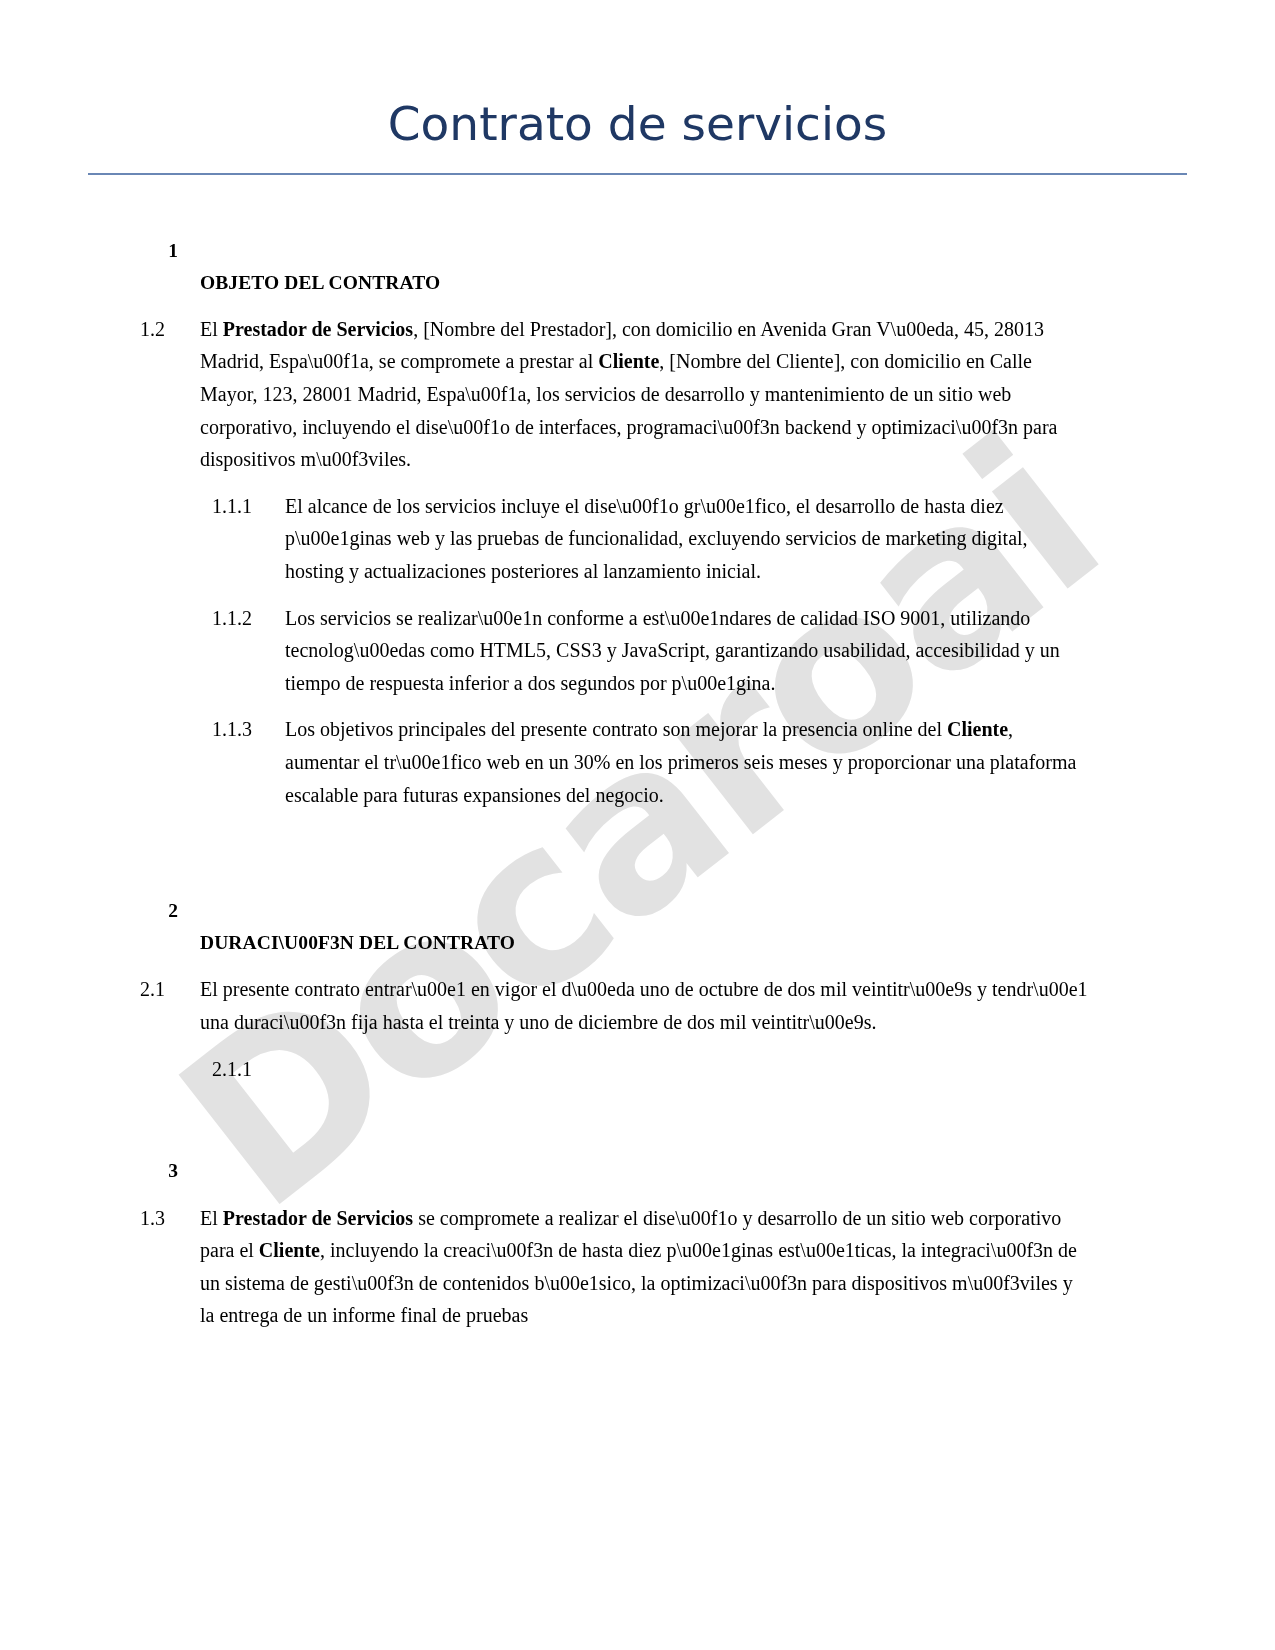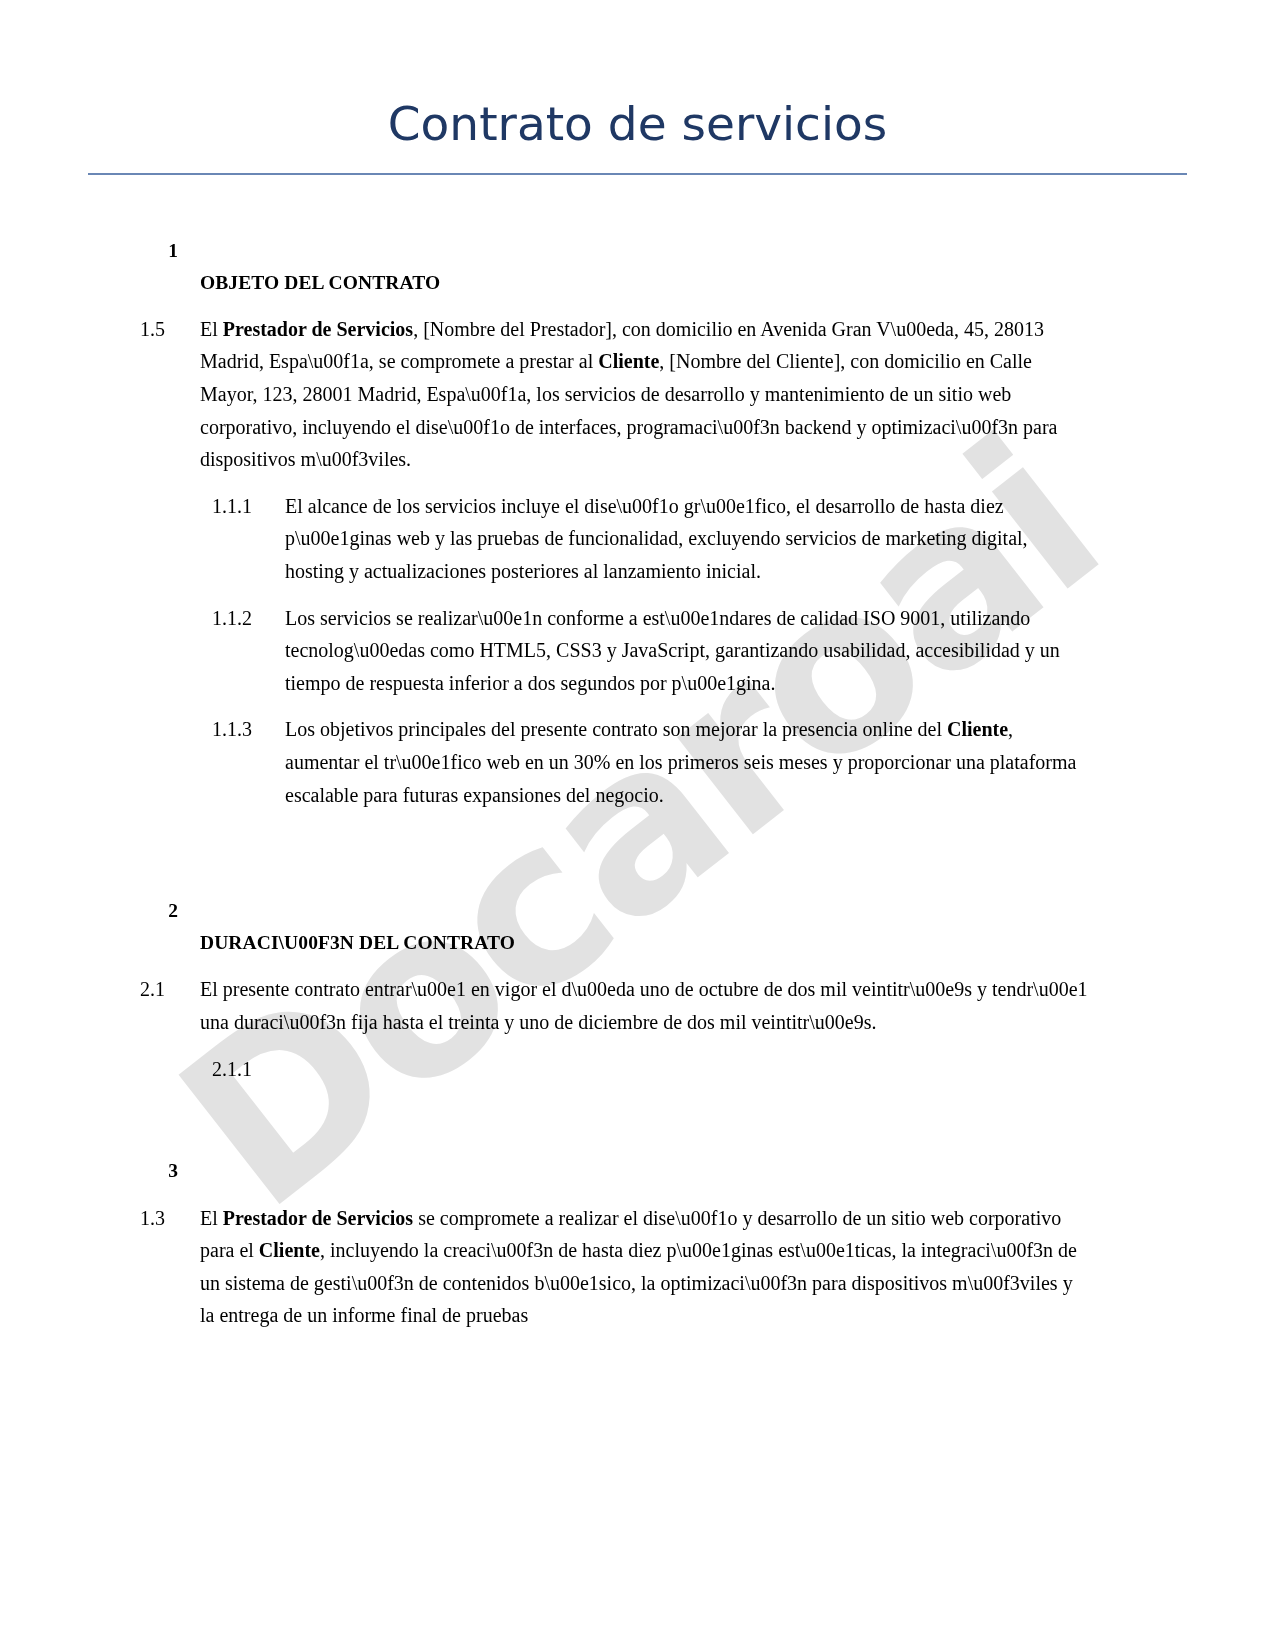--- a/index.html
+++ b/index.html
@@ -148,21 +148,21 @@
     <div class="title-rule"></div>
   </div>
 
   <div class="doc-body" id="doc-body">
       <div class="row h1row">
         <div class="num">1</div>
         <div class="txt">OBJETO DEL CONTRATO</div>
       </div>
       <div class="sp-after-h1"></div>
       <div class="row l2row">
-        <div class="num">1.5</div>
+        <div class="num">1.2</div>
         <div class="txt"><span>El </span><span style="font-weight: 700;">Prestador de Servicios</span><span>, [Nombre del Prestador], con domicilio en Avenida Gran V\u00eda, 45, 28013 Madrid, Espa\u00f1a, se compromete a prestar al </span><span style="font-weight: 700;">Cliente</span><span>, [Nombre del Cliente], con domicilio en Calle Mayor, 123, 28001 Madrid, Espa\u00f1a, los servicios de desarrollo y mantenimiento de un sitio web corporativo, incluyendo el dise\u00f1o de interfaces, programaci\u00f3n backend y optimizaci\u00f3n para dispositivos m\u00f3viles.</span></div>
       </div>
       <div class="sp-para"></div>
       <div class="row l3row">
         <div class="num">1.1.1</div>
         <div class="txt"><span>El alcance de los servicios incluye el dise\u00f1o gr\u00e1fico, el desarrollo de hasta diez p\u00e1ginas web y las pruebas de funcionalidad, excluyendo servicios de marketing digital, hosting y actualizaciones posteriores al lanzamiento inicial.</span></div>
       </div>
       <div class="sp-para"></div>
       <div class="row l3row">
         <div class="num">1.1.2</div>

